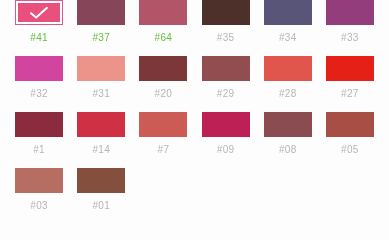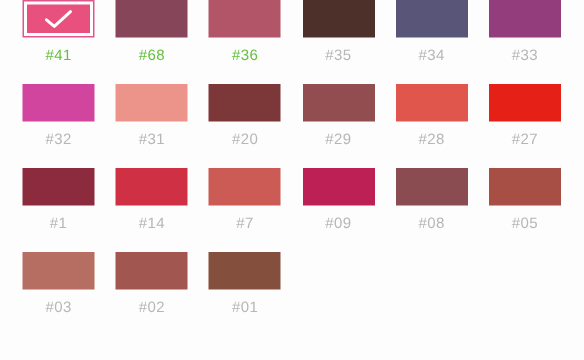--- a/index.html
+++ b/index.html
@@ -79,27 +79,27 @@
             <path d="M2 7.2 L7.2 11.6 L18 1.8" fill="none" stroke="#ffffff" stroke-width="2" stroke-linecap="round" stroke-linejoin="round"></path>
           </svg>
         </div>
       </div>
       <div class="swatch-label available">#41</div>
     </div>
     <div class="swatch-cell">
       <div class="swatch-box">
         <div class="swatch-fill" style="background: rgb(135, 69, 90);"></div>
       </div>
-      <div class="swatch-label available">#68</div>
+      <div class="swatch-label available">#37</div>
     </div>
     <div class="swatch-cell">
       <div class="swatch-box">
         <div class="swatch-fill" style="background: rgb(179, 85, 105);"></div>
       </div>
-      <div class="swatch-label available">#36</div>
+      <div class="swatch-label available">#64</div>
     </div>
     <div class="swatch-cell">
       <div class="swatch-box">
         <div class="swatch-fill" style="background: rgb(78, 48, 42);"></div>
       </div>
       <div class="swatch-label">#35</div>
     </div>
     <div class="swatch-cell">
       <div class="swatch-box">
         <div class="swatch-fill" style="background: rgb(88, 85, 121);"></div>
@@ -182,26 +182,20 @@
       <div class="swatch-box">
         <div class="swatch-fill" style="background: rgb(168, 79, 69);"></div>
       </div>
       <div class="swatch-label">#05</div>
     </div>
     <div class="swatch-cell">
       <div class="swatch-box">
         <div class="swatch-fill" style="background: rgb(182, 109, 98);"></div>
       </div>
       <div class="swatch-label">#03</div>
-    </div>
-    <div class="swatch-cell">
-      <div class="swatch-box">
-        <div class="swatch-fill" style="background: rgb(162, 86, 80);"></div>
-      </div>
-      <div class="swatch-label">#02</div>
     </div>
     <div class="swatch-cell">
       <div class="swatch-box">
         <div class="swatch-fill" style="background: rgb(132, 80, 61);"></div>
       </div>
       <div class="swatch-label">#01</div>
     </div>
     <div class="swatch-cell empty">
       <div class="swatch-box">
         <div class="swatch-fill"></div>

